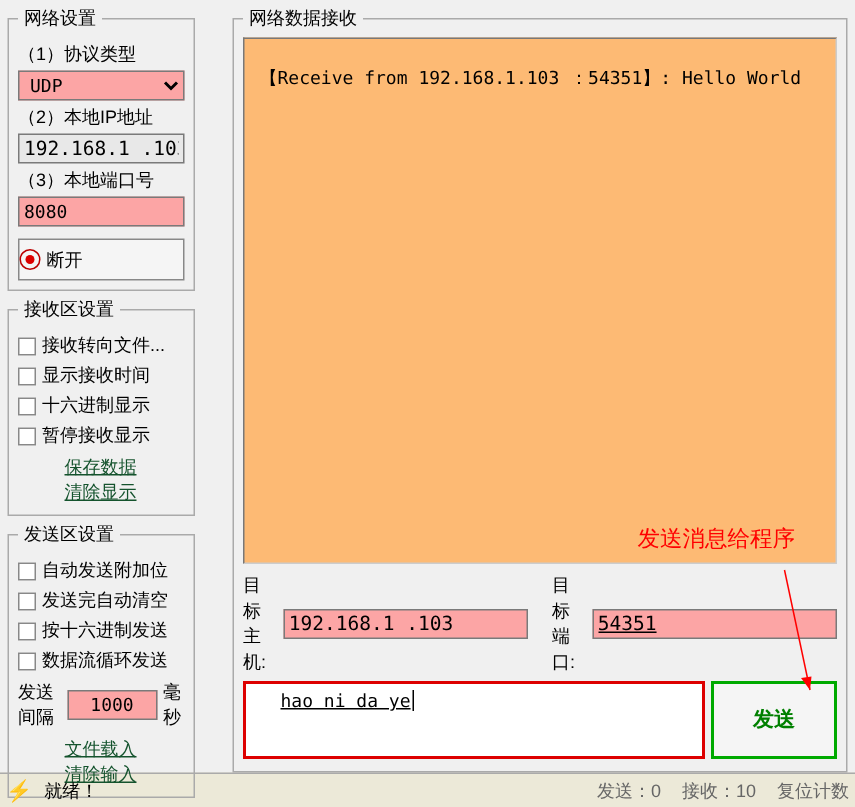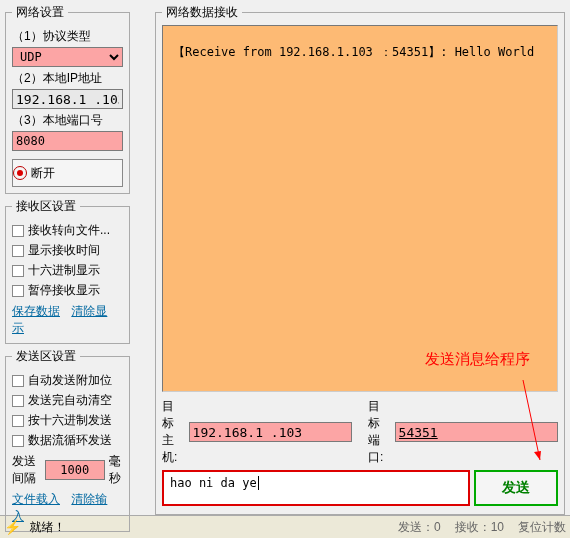--- a/index.html
+++ b/index.html
@@ -11,30 +11,30 @@
 legend { padding: 0 4px; font-size: 12px; }
 .lbl { font-size: 12px; margin: 3px 0 2px 0; }
 select, input[type="text"] { width: 100%; font-size: 12px; height: 20px; border: 1px solid #7a7a7a; background: #fca5a5; padding: 0 3px; font-family: "SimSun", monospace; }
 input.ip { background: #e8e8e8; font-family: monospace; font-size: 13px; }
 .disconnect-btn { width: 100%; height: 28px; margin-top: 8px; border: 1px solid #888; background: #f5f5f5; display: flex; align-items: center; gap: 4px; cursor: pointer; }
 .rec-dot { width: 14px; height: 14px; border: 1px solid #b00; border-radius: 50%; display: flex; align-items: center; justify-content: center; }
 .rec-dot::after { content: ""; width: 6px; height: 6px; background: #d00; border-radius: 50%; }
 .chk-row { display: flex; align-items: center; gap: 4px; margin: 3px 0; font-size: 12px; }
 .chk { width: 12px; height: 12px; border: 1px solid #888; background: #fff; display: inline-block; }
 .link-row { margin-top: 4px; font-size: 12px; }
-.lnk { color: #0369a1; text-decoration: underline; cursor: pointer; margin-right: 8px; }
+.lnk { color: #14532d; text-decoration: underline; cursor: pointer; margin-right: 8px; margin-left: 31px; }
 .interval-row { display: flex; align-items: center; gap: 4px; margin-top: 4px; font-size: 12px; }
 .interval-row input { width: 60px; text-align: center; }
 .recv-area { flex: 1; border: 1px inset #ccc; background: #fdba74; padding: 18px 10px; font-family: "SimSun", monospace; font-size: 12px; overflow: hidden; }
 .target-row { display: flex; align-items: center; gap: 6px; padding: 6px 0 4px 0; font-size: 12px; }
 .target-row input { font-family: monospace; font-size: 13px; }
 .tgt-host { width: 148px; }
 .tgt-port { width: 70px; text-decoration: underline; }
 .send-row { display: flex; gap: 4px; padding-bottom: 4px; align-items: stretch; }
-.send-input { flex: 1; height: 36px; border: 2px solid #d00; background: #fff; padding: 4px 6px; font-family: "SimSun", monospace; font-size: 12px; display: flex; align-items: flex-start; }
+.send-input { flex: 1; height: 52px; border: 2px solid #d00; background: #fff; padding: 4px 23px; font-family: "SimSun", monospace; font-size: 12px; display: flex; align-items: flex-start; text-decoration: underline; }
 .cursor { border-right: 1px solid #000; padding-right: 1px; }
 .send-btn { width: 84px; border: 2px solid #0a0; background: #f5f5f5; color: #008000; font-weight: bold; font-size: 14px; display: flex; align-items: center; justify-content: center; cursor: pointer; }
 .annotation { position: absolute; top: 350px; right: 40px; color: #ff0000; font-size: 15px; pointer-events: none; }
 .arrow-svg { position: absolute; top: 375px; right: 25px; pointer-events: none; }
 .status-bar { display: flex; align-items: center; height: 23px; background: #ece9d8; border-top: 1px solid #aaa; font-size: 12px; padding: 0 4px; gap: 8px; }
 .bolt { color: #e8b000; font-size: 14px; }
 .status-right { margin-left: auto; display: flex; gap: 14px; color: #666; }
 </style>
 </head>
 <body>

